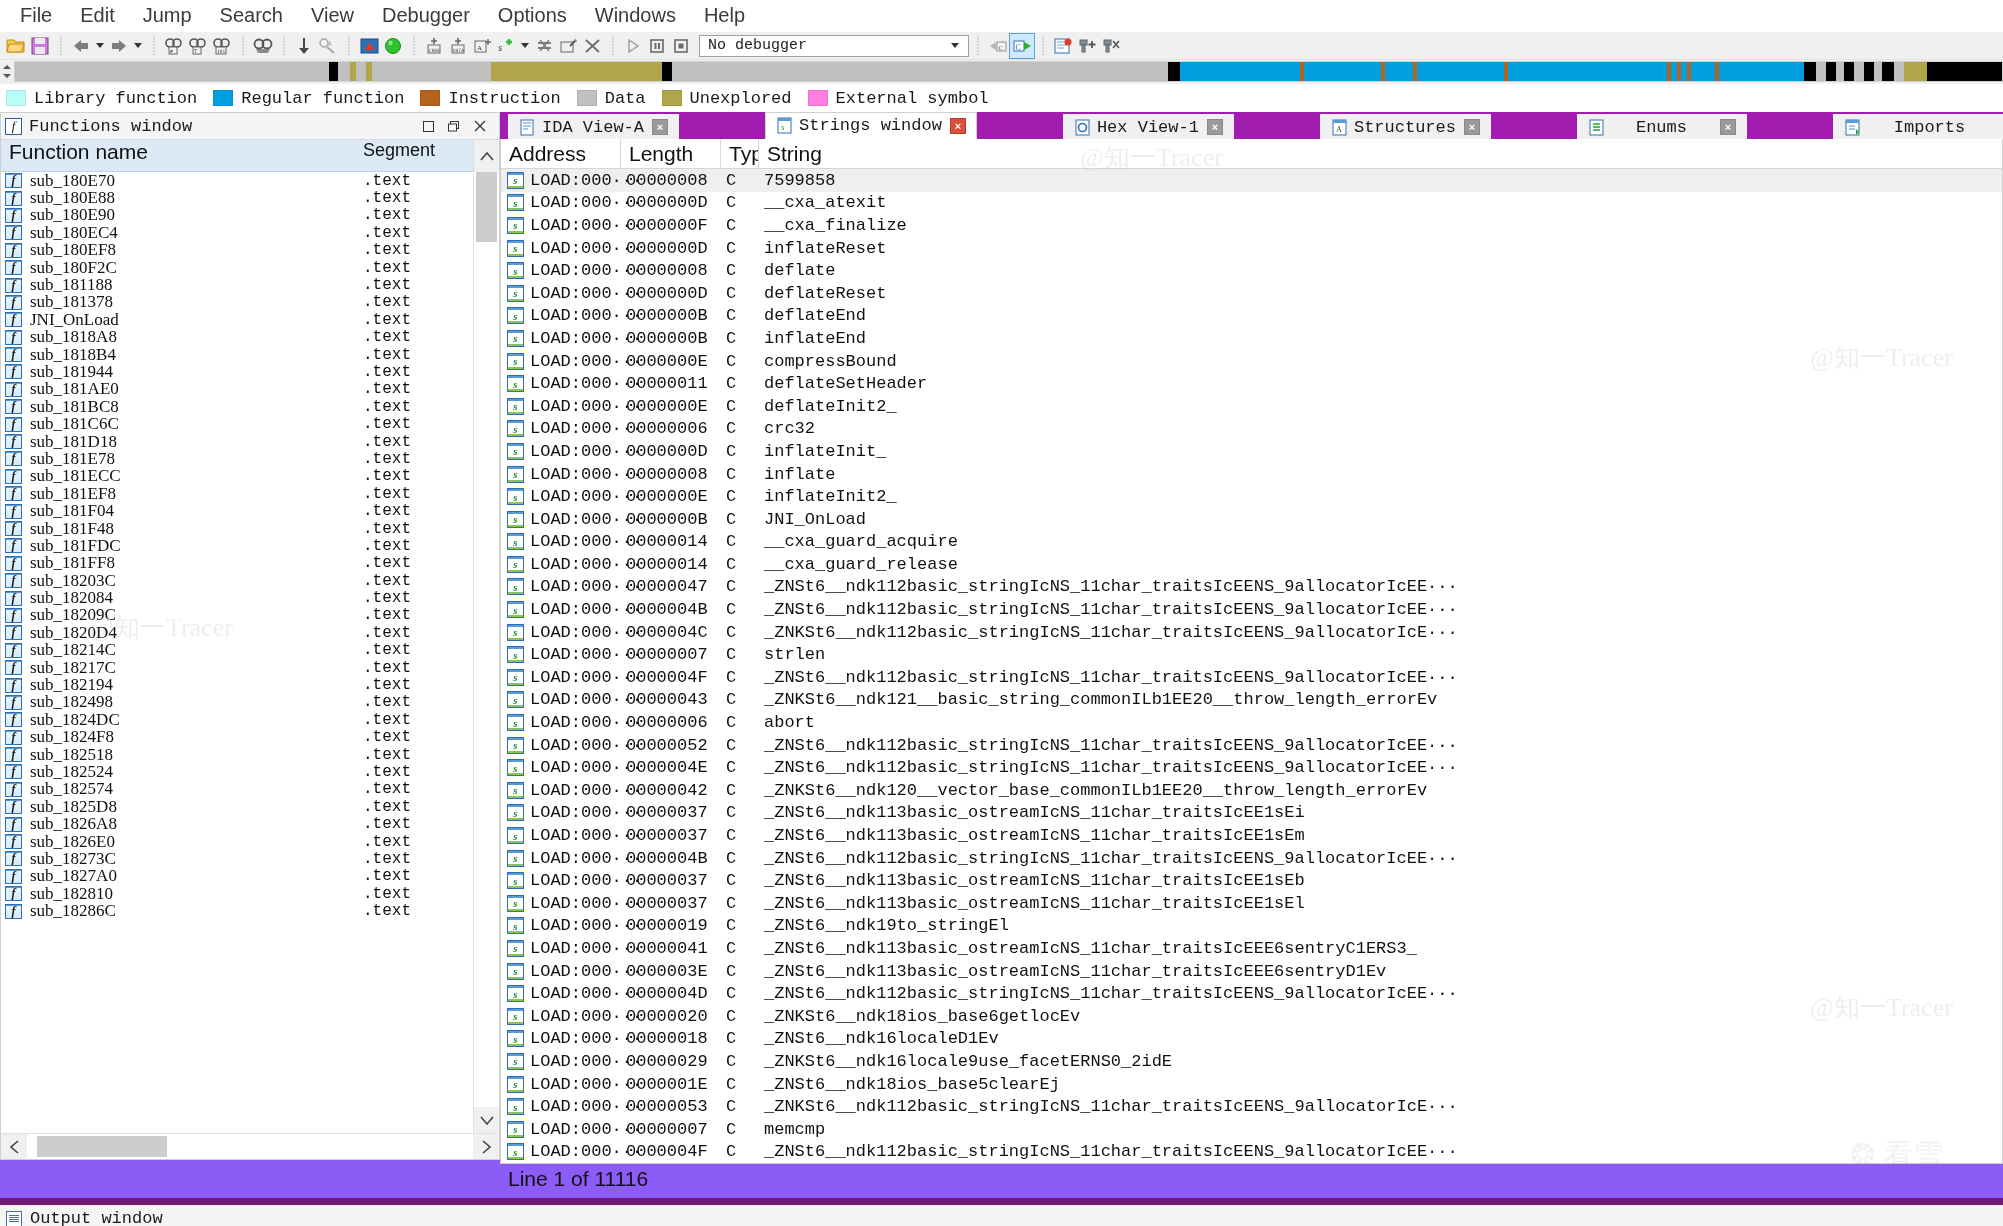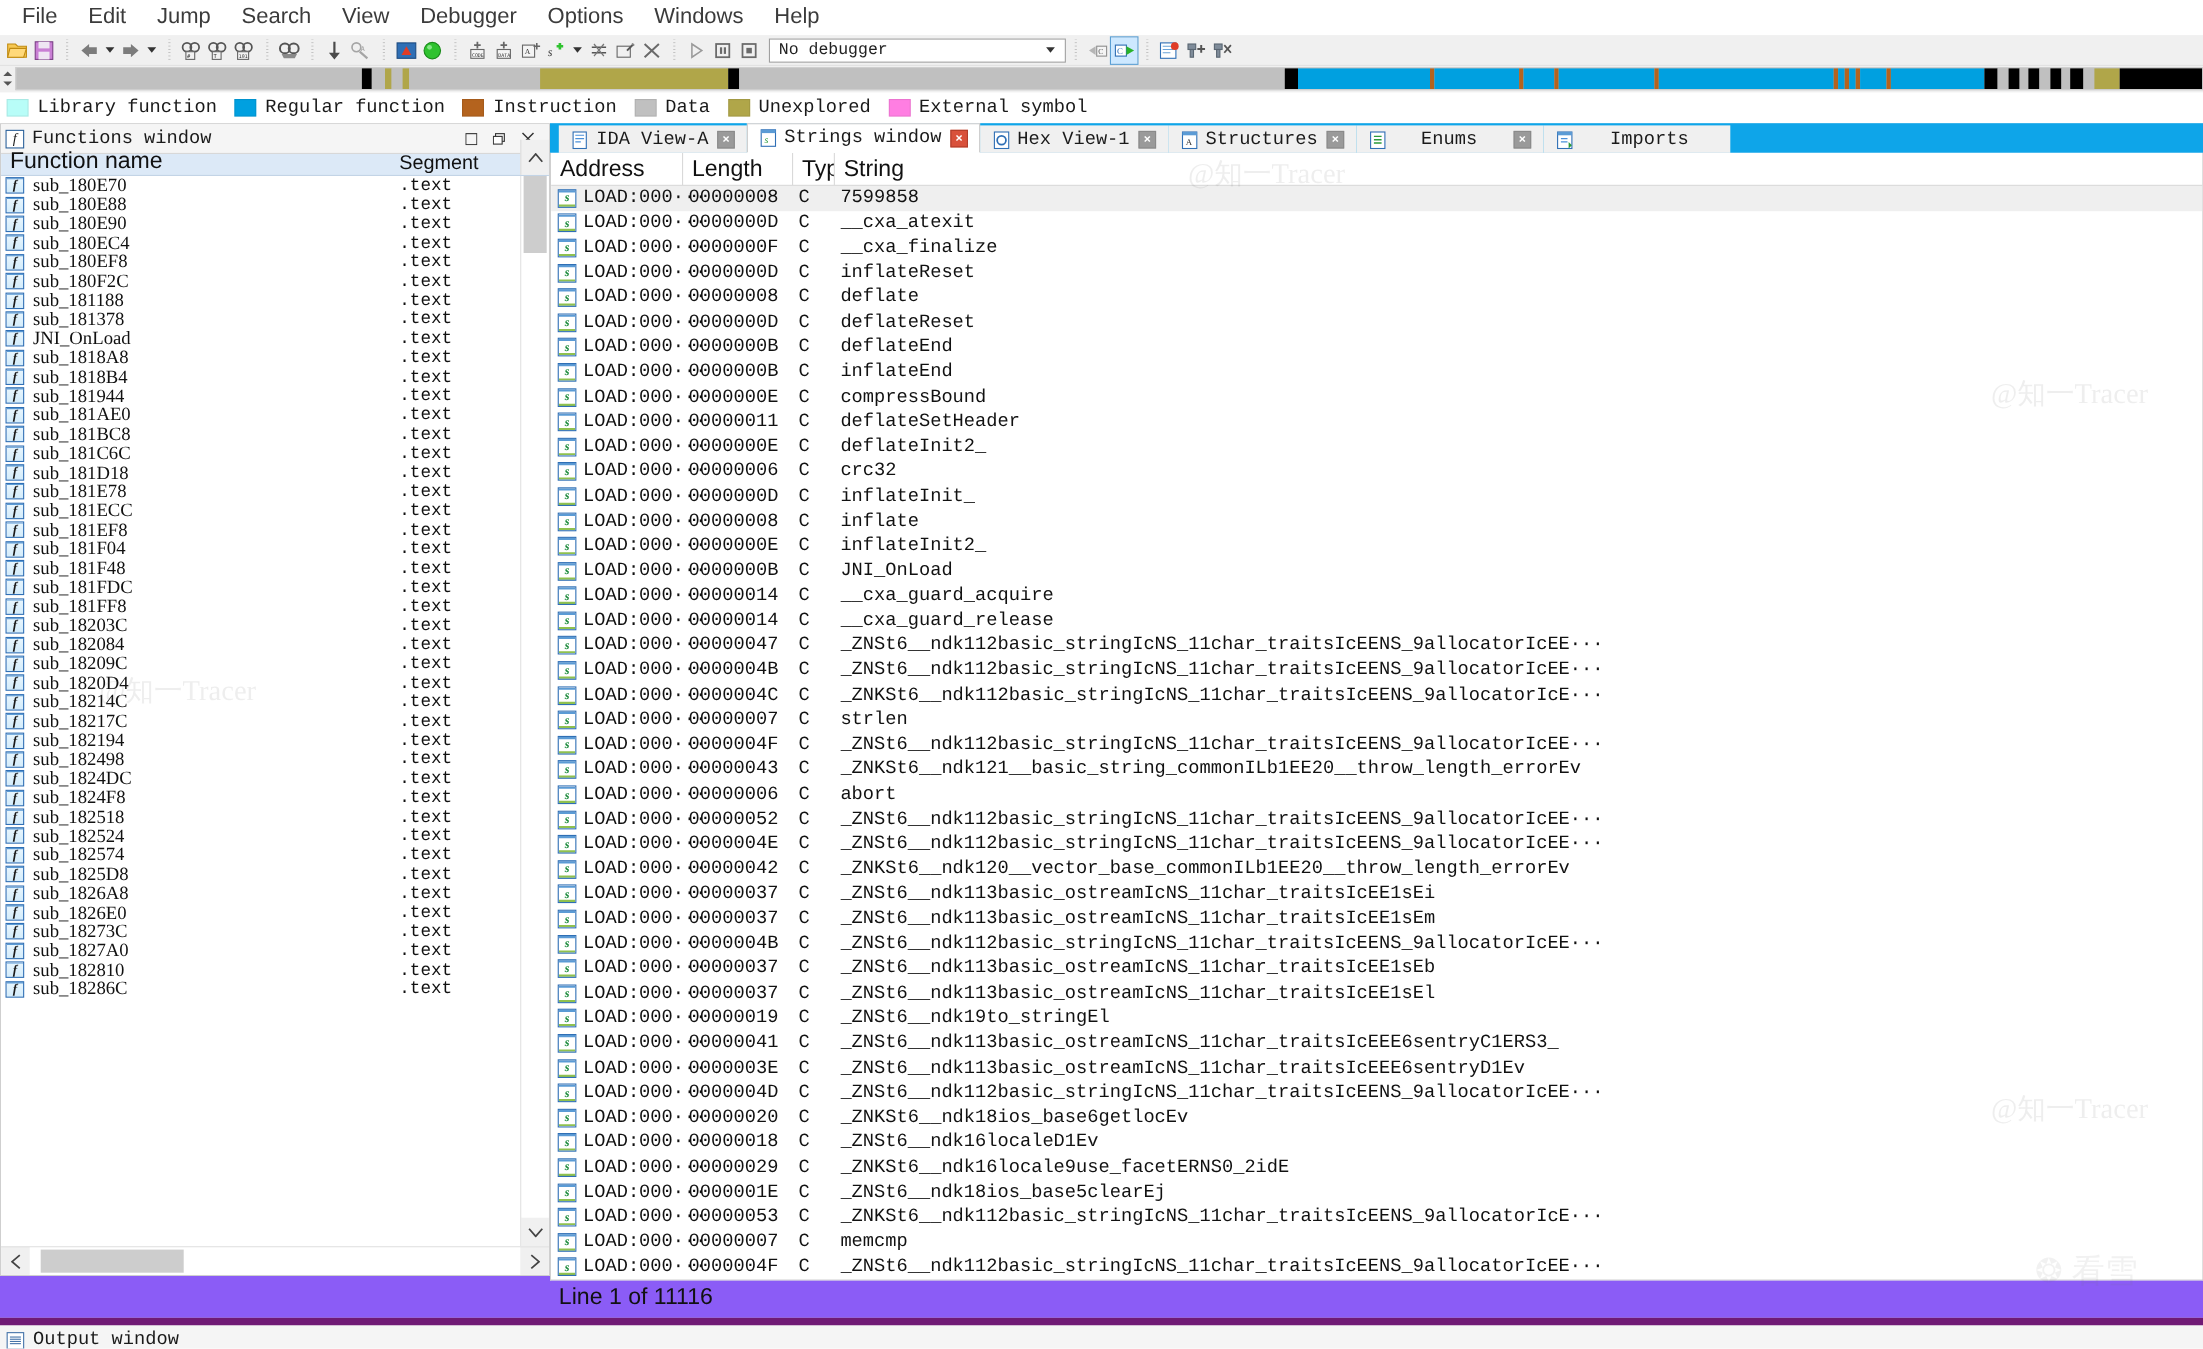--- a/index.html
+++ b/index.html
@@ -77,21 +77,21 @@
   .fn-ico {
     width:17px;height:17px;border:1px solid #2a6099;background:#fff;
     display:flex;align-items:center;justify-content:center;
     font-family:"Liberation Serif", serif; font-style:italic; font-size:13px; color:#1a1a1a; margin-right:7px;
   }
   .fnwin-title-text { font-family:"Liberation Mono", monospace; font-size:17px; color:#1a1a1a; }
   .fnwin-btns { margin-left:auto; display:flex; align-items:center; gap:0; padding-right:6px; }
   .wbtn { width:26px;height:22px; display:flex;align-items:center;justify-content:center; cursor:default;
           font-family:"Liberation Sans", sans-serif; font-size:14px; color:#333; }
 
-  .fn-header { height:20px; background:#dce9f7; display:flex; align-items:flex-end; border-bottom:1px solid #c3d4e6; }
+  .fn-header { height:32px; background:#dce9f7; display:flex; align-items:flex-start; border-bottom:1px solid #c3d4e6; }
   .fn-h-name { flex:1; padding-left:8px; font-size:21px; color:#111; font-family:"Liberation Sans", sans-serif; }
   .fn-h-seg { width:110px; font-size:18px; color:#111; font-family:"Liberation Sans", sans-serif;
               overflow:hidden; white-space:nowrap; }
   .fn-h-scrollcap { width:26px; height:32px; background:#f0f0f0; display:flex; align-items:center; justify-content:center;
                     border-left:1px solid #dcdcdc; }
 
   .fn-body { flex:1; display:flex; overflow:hidden; background:#fff; }
   .fn-list { flex:1; overflow:hidden; }
   .fn-row { height:17.4px; display:flex; align-items:center; font-family:"Liberation Serif", serif;
             font-size:17px; color:#111; }
@@ -110,21 +110,21 @@
   .vs-track { flex:1; background:#fff; position:relative; }
   .vs-thumb { position:absolute; left:2px; right:2px; background:#cdcdcd; }
 
   .hscroll { height:26px; background:#f0f0f0; display:flex; align-items:stretch; border-top:1px solid #e0e0e0;}
   .hs-btn{ width:26px; display:flex;align-items:center;justify-content:center; cursor:default;}
   .hs-track{ flex:1; background:#fff; position:relative;}
   .hs-thumb{ position:absolute; top:2px; bottom:2px; background:#cdcdcd;}
 
   
   .rightpanel { flex:1; display:flex; flex-direction:column; background:#f0f0f0; }
-  .tabbar { height:27px; background:#0ea5e9; display:flex; align-items:flex-end; padding-left:8px; }
+  .tabbar { height:27px; background:#a21caf; display:flex; align-items:flex-end; padding-left:8px;justify-content:space-between; }
   .tab {
     height:25px; display:flex; align-items:center; padding:0 10px;
     background:#f0f0f0; border:1px solid transparent; border-bottom:none;
     position:relative; cursor:default; min-width:170px;
   }
   .tab.active { background:#ffffff; border:1px solid #cfcfcf; border-bottom:1px solid #ffffff; height:27px; }
   .tab-ico { width:17px;height:17px; margin-right:6px; flex:0 0 auto; }
   .tab-label { font-family:"Liberation Mono", monospace; font-size:17px; color:#1a1a1a; white-space:nowrap; flex:1; text-align:center;}
   .tab-close { width:16px;height:16px; margin-left:8px; flex:0 0 auto;
      display:flex;align-items:center;justify-content:center; font-size:11px; font-weight:bold;

